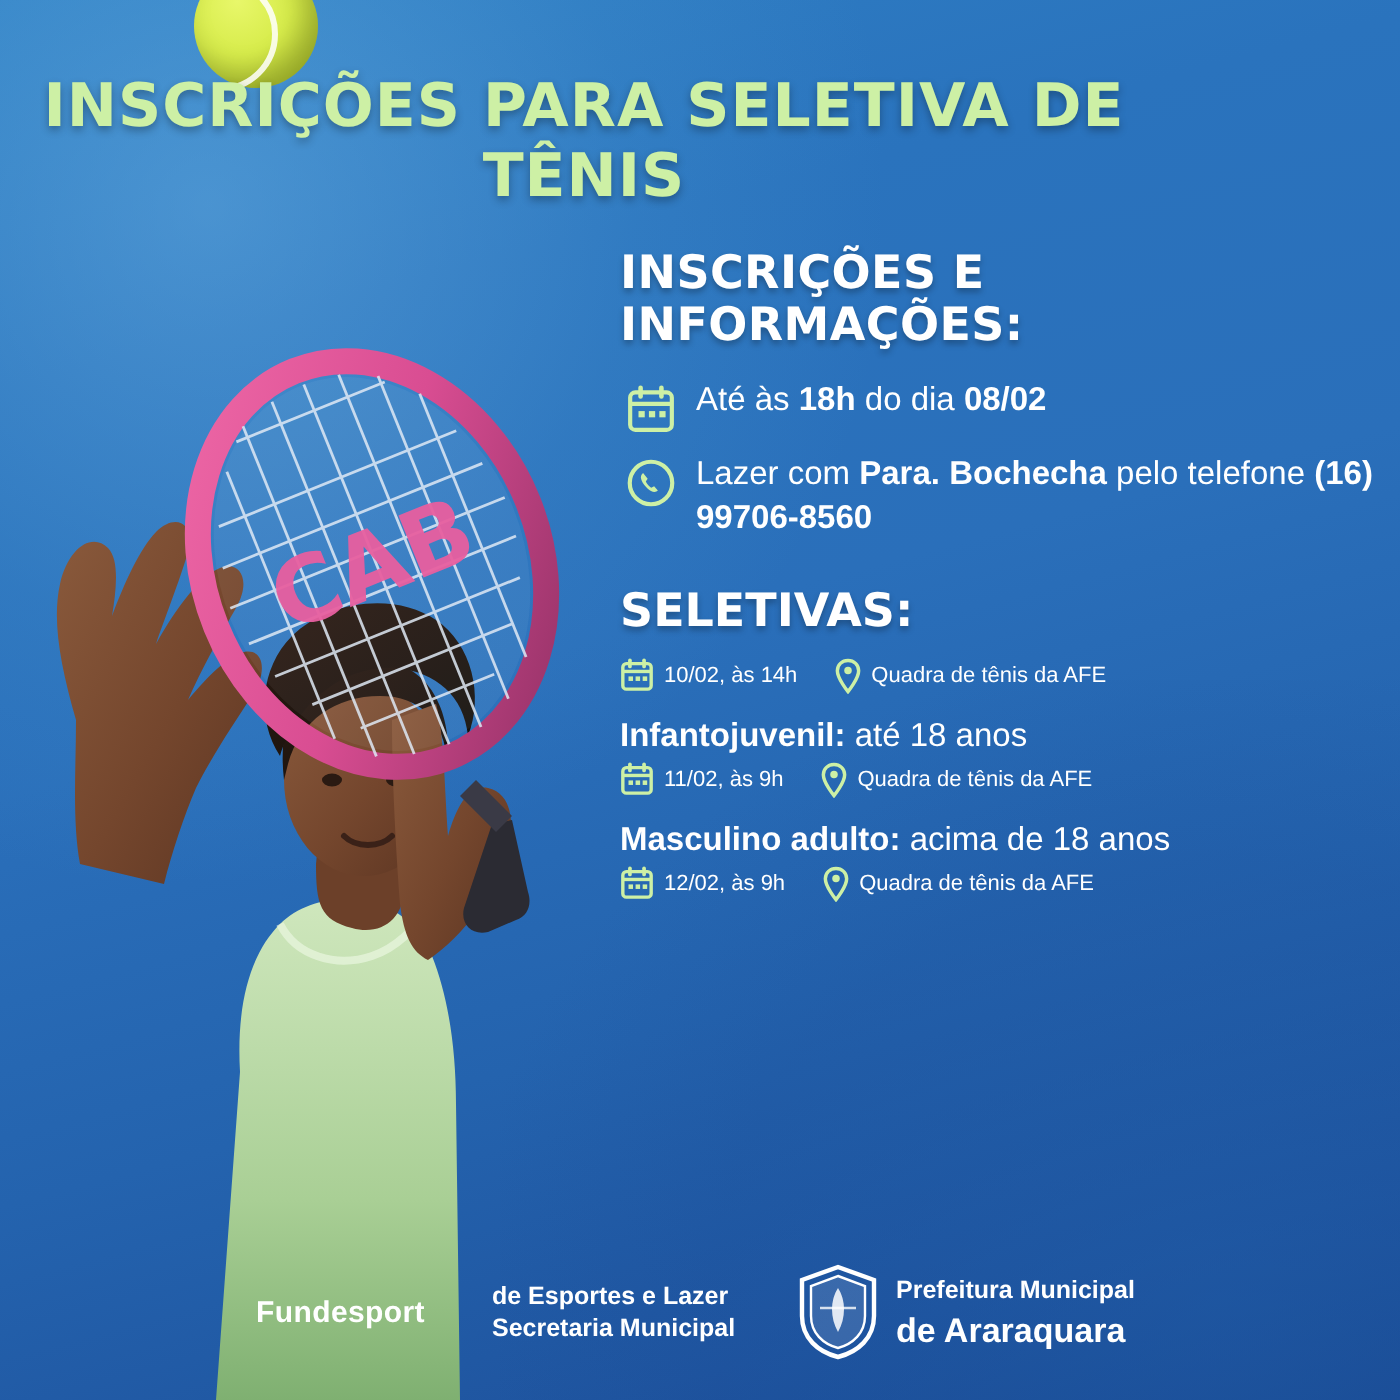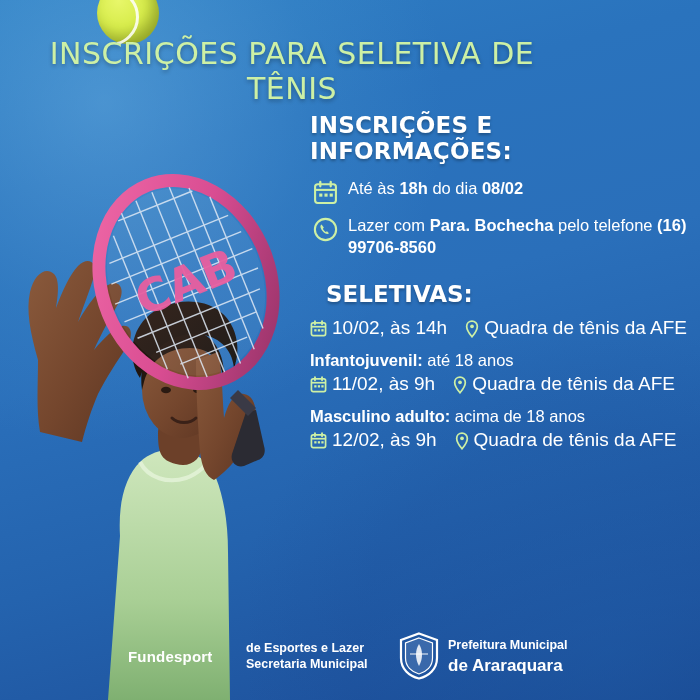--- a/index.html
+++ b/index.html
@@ -65,31 +65,31 @@
 
   
   .title {
     position: absolute;
     top: 36px;
     left: 0;
     width: 584px;
     text-align: center;
     color: #cdf0a5;
     font-size: 30px;
-    font-weight: normal;
+    font-weight: bold;
     letter-spacing: 0.5px;
     text-shadow: 0 2px 4px rgba(0,0,0,0.30);
     font-family: "DejaVu Sans", sans-serif;
   }
 
   
   .info {
     position: absolute;
     left: 310px;
-    top: 112px;
+    top: 124px;
     width: 380px;
     color: #ffffff;
   }
   .head1 {
     font-size: 23px;
     font-weight: bold;
     letter-spacing: 0.2px;
     margin: 0 0 14px 0;
     text-shadow: 0 2px 3px rgba(0,0,0,0.28);
     font-family: "DejaVu Sans", sans-serif;
@@ -111,36 +111,36 @@
   .row .txt {
     font-size: 16.5px;
     line-height: 1.32;
     color: #ffffff;
   }
   .b { font-weight: bold; }
 
   .head2 {
     font-size: 23px;
     font-weight: bold;
-    margin: 22px 0 10px 16px;
+    margin: 22px 0 10px 0;
     text-shadow: 0 2px 3px rgba(0,0,0,0.28);
     font-family: "DejaVu Sans", sans-serif;
   }
   .cat {
     margin-bottom: 12px;
   }
   .cat-title {
     font-size: 16.5px;
     margin-bottom: 3px;
     color: #ffffff;
   }
   .cat-line {
     display: flex;
     align-items: center;
-    font-size: 19px;
+    font-size: 11px;
   }
   .cat-line .seg {
     display: flex;
     align-items: center;
   }
   .cat-line .seg.place { margin-left: 18px; }
   .cat-line .seg span.label { margin-left: 5px; }
 
   .footnote {
     margin-top: 16px;

